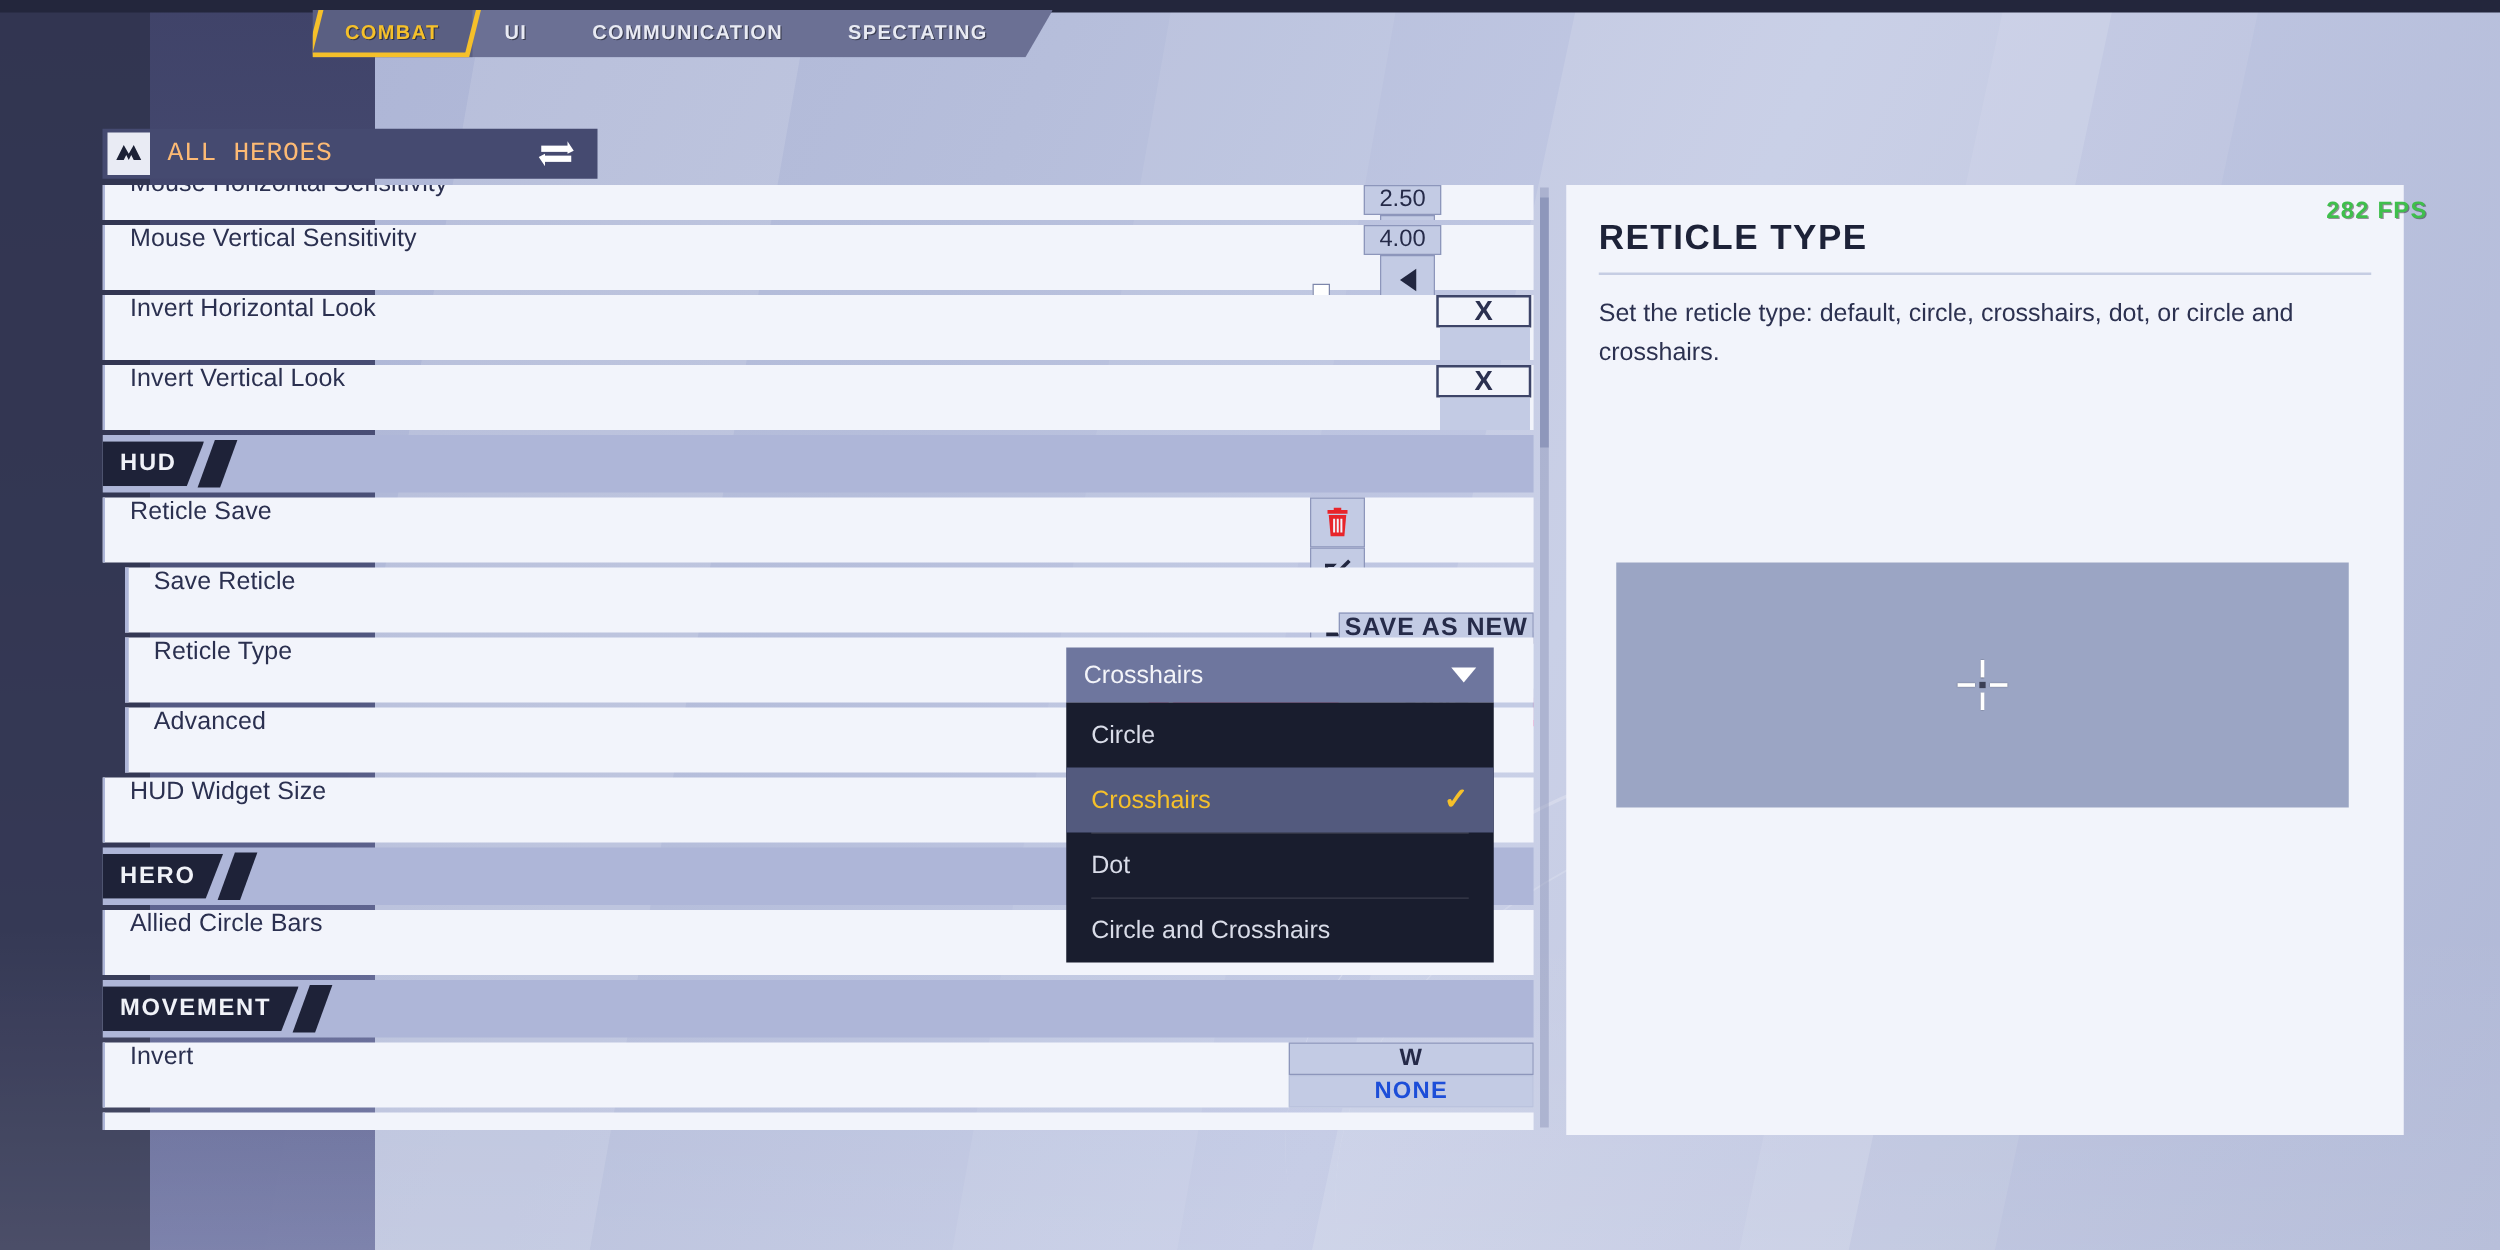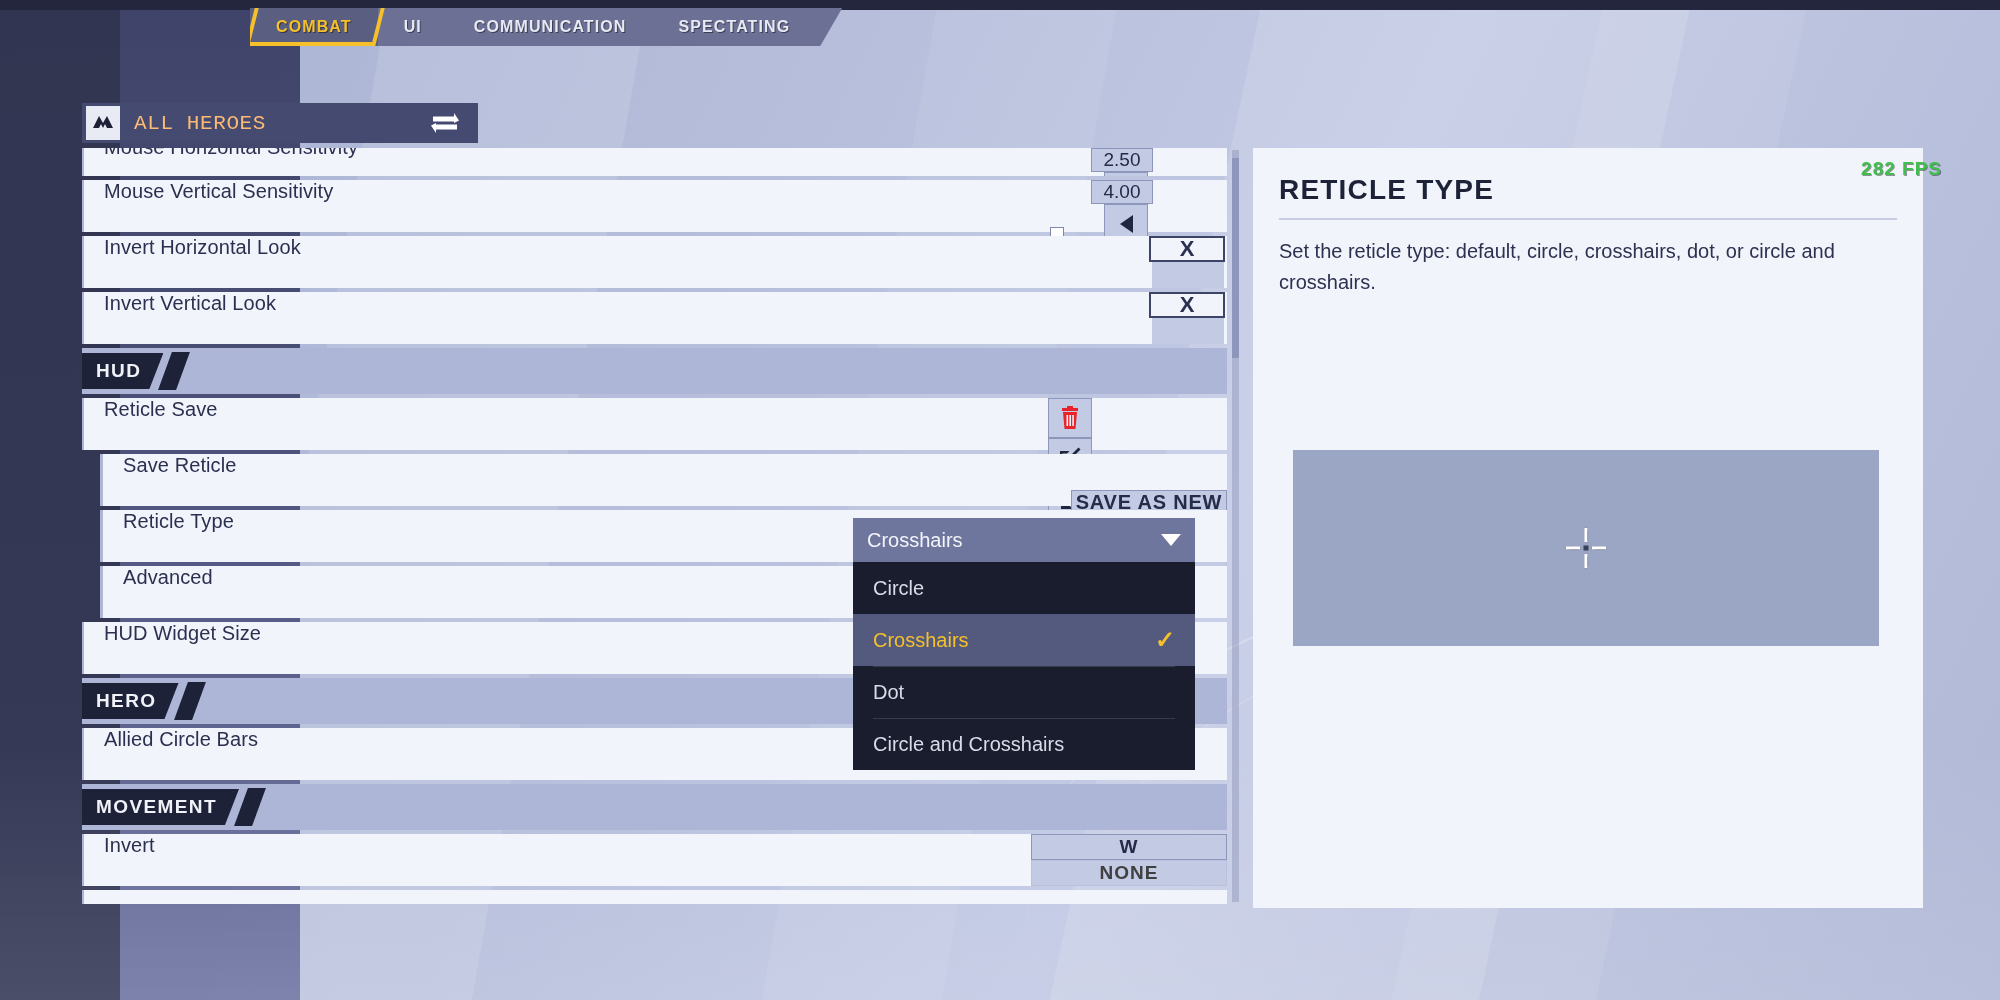--- a/index.html
+++ b/index.html
@@ -399,21 +399,21 @@
     border: 1px solid #8d96bb;
     display: flex; align-items: center; justify-content: center;
     font-size: 19px; font-weight: bold;
     color: #252a48;
     letter-spacing: 1px;
     cursor: pointer;
     margin-left: 6px;
     font-family: "Liberation Sans", sans-serif;
   }
   .key-btn.none {
-    color: #404040;
+    color: #1d4ed8;
     border-color: #b9c1dc;
   }
 
   
   .dd-open {
     position: absolute;
     left: 853px; top: 518px;
     width: 342px;
     z-index: 60;
   }

